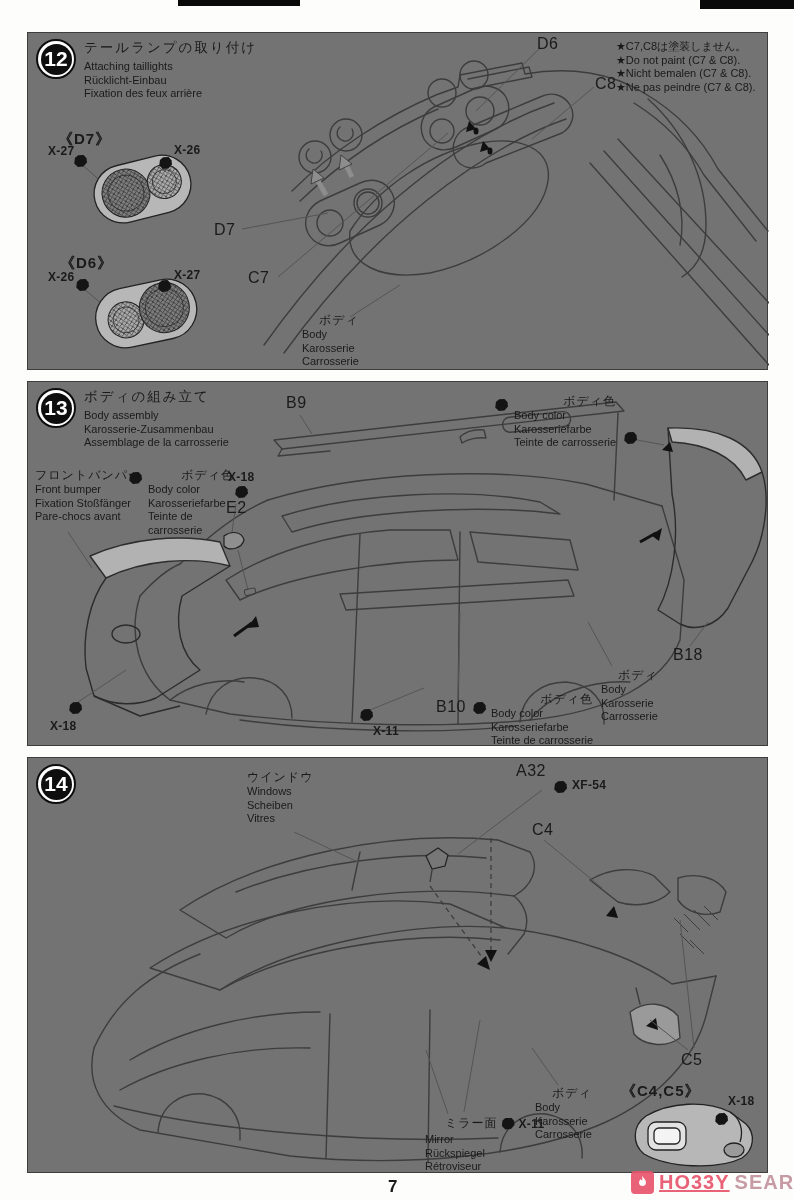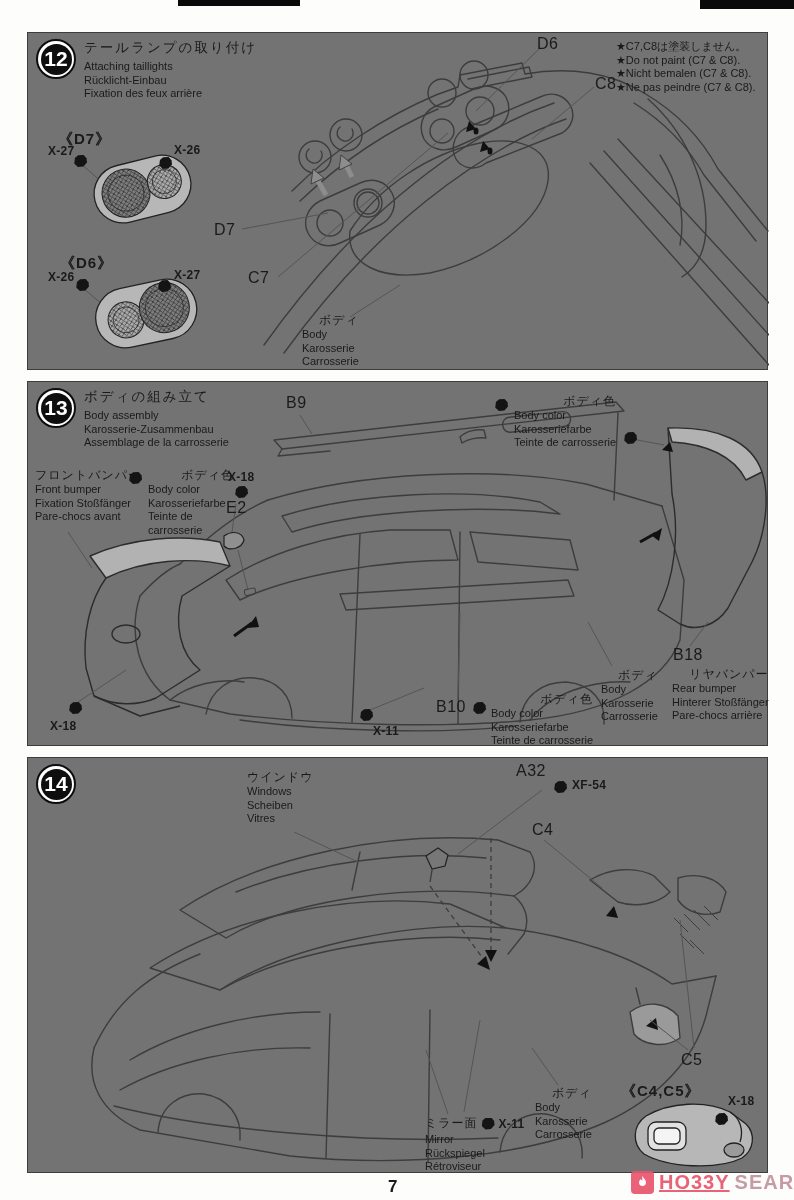--- a/index.html
+++ b/index.html
@@ -253,26 +253,20 @@
     <div class="t-line">Body color</div>
     <div class="t-line">Karosseriefarbe</div>
     <div class="t-line">Teinte de carrosserie</div>
   </div>
 
   <div class="lbl x-lbl" style="left:200px;top:88px">X-18</div>
   <span class="pm pm-abs" style="left:207px;top:104px"></span>
   <div class="lbl part-lbl" style="left:198px;top:117px">E2</div>
 
   <div class="lbl part-lbl" style="left:645px;top:264px">B18</div>
-  <div class="lbl" style="left:644px;top:285px">
-    <div class="ja-line">リヤバンパー</div>
-    <div class="t-line">Rear bumper</div>
-    <div class="t-line">Hinterer Stoßfänger</div>
-    <div class="t-line">Pare-chocs arrière</div>
-  </div>
   <div class="lbl" style="left:573px;top:286px">
     <div class="ja-line">ボディ</div>
     <div class="t-line">Body</div>
     <div class="t-line">Karosserie</div>
     <div class="t-line">Carrosserie</div>
   </div>
 
   <div class="lbl part-lbl" style="left:408px;top:316px">B10</div>
   <span class="pm pm-abs" style="left:445px;top:320px"></span>
   <div class="lbl" style="left:463px;top:310px">
@@ -366,21 +360,21 @@
     <div class="t-line">Vitres</div>
   </div>
 
   <div class="lbl part-lbl" style="left:488px;top:4px">A32</div>
   <span class="pm pm-abs" style="left:526px;top:23px"></span>
   <div class="lbl x-lbl" style="left:544px;top:20px">XF-54</div>
 
   <div class="lbl part-lbl" style="left:504px;top:63px">C4</div>
   <div class="lbl part-lbl" style="left:653px;top:293px">C5</div>
 
-  <div class="lbl row" style="left:397px;top:358px">
+  <div class="lbl row" style="left:417px;top:358px">
     <span class="ja-line">ミラー面</span>
     <span class="pm"></span>
     <span class="x-lbl">X-11</span>
   </div>
   <div class="lbl" style="left:397px;top:375px">
     <div class="t-line">Mirror</div>
     <div class="t-line">Rückspiegel</div>
     <div class="t-line">Rétroviseur</div>
   </div>
 

